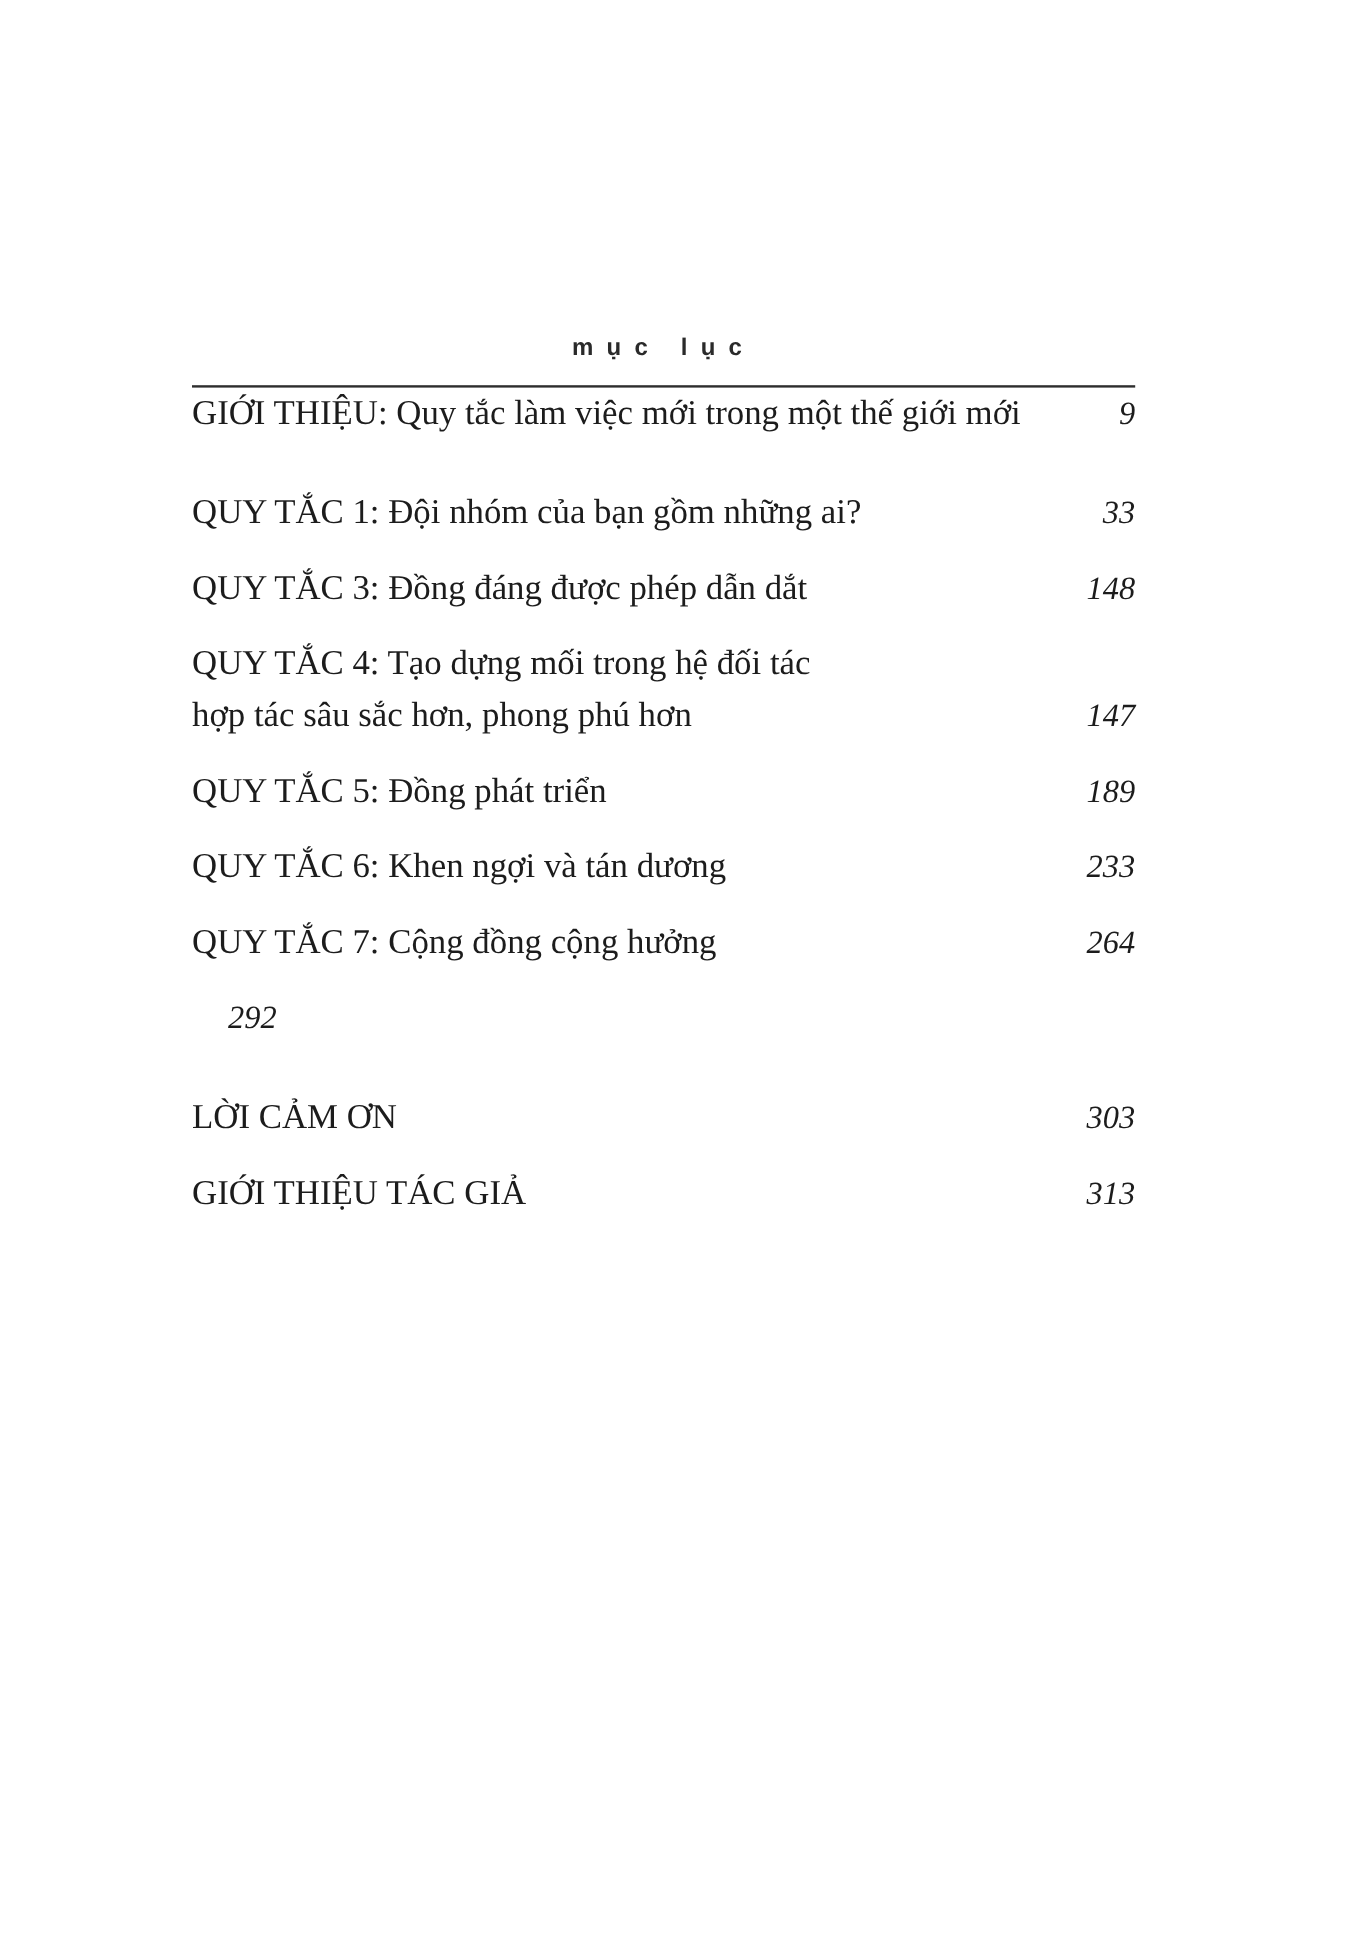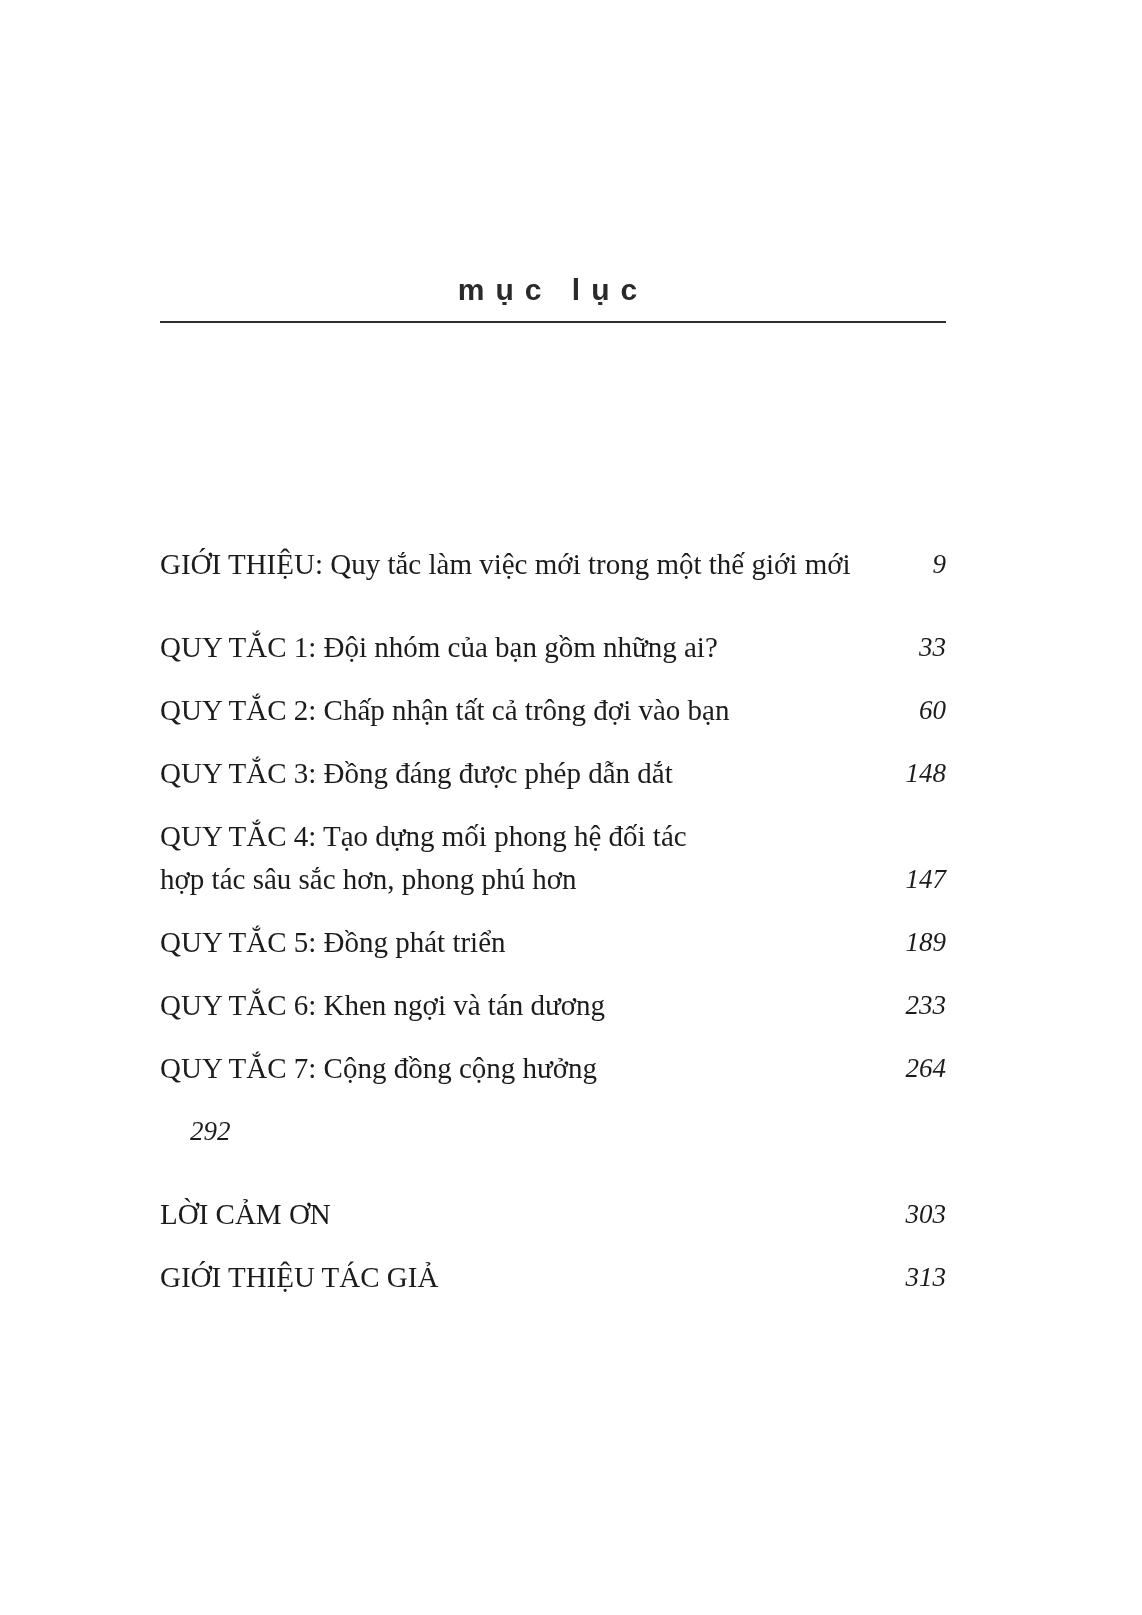--- a/index.html
+++ b/index.html
@@ -13,32 +13,31 @@
     overflow: hidden;
   }
   .page {
     padding: 0 196px 0 160px;
   }
   .title {
     margin-top: 272px;
     text-align: center;
     font-family: "Liberation Sans", sans-serif;
     font-weight: bold;
-    font-size: 30px;
+    font-size: 20px;
     line-height: 36px;
     letter-spacing: 11px;
     color: #2a2a2a;
   }
   .title-divider {
     margin-top: 13px;
     height: 2px;
     background: #2e2e2e;
   }
   .toc {
-    margin-top: 220px;
   }
   .toc-section-intro { margin-bottom: 40px; }
   .toc-section-back  { margin-top: 40px; }
   .toc-row {
     display: flex;
     justify-content: space-between;
     align-items: flex-end;
     margin-bottom: 20px;
   }
   .toc-label {
@@ -74,33 +73,27 @@
       </div>
     <div class="toc-section toc-section-rules">
         <div class="toc-row">
     <div class="toc-label">
             <span class="label-line">QUY TẮC 1: Đội nhóm của bạn gồm những ai?</span>
           </div>
     <div class="toc-page">33</div>
   </div>
         <div class="toc-row">
     <div class="toc-label">
-            <span class="label-line">QUY TẮC 2: Chấp nhận tất cả trông đợi vào bạn</span>
-          </div>
-    <div class="toc-page">60</div>
-  </div>
-        <div class="toc-row">
-    <div class="toc-label">
             <span class="label-line">QUY TẮC 3: Đồng đáng được phép dẫn dắt</span>
           </div>
     <div class="toc-page">148</div>
   </div>
         <div class="toc-row">
     <div class="toc-label">
-            <span class="label-line">QUY TẮC 4: Tạo dựng mối phong hệ đối tác</span>
+            <span class="label-line">QUY TẮC 4: Tạo dựng mối trong hệ đối tác</span>
             <span class="label-line">hợp tác sâu sắc hơn, phong phú hơn</span>
           </div>
     <div class="toc-page">147</div>
   </div>
         <div class="toc-row">
     <div class="toc-label">
             <span class="label-line">QUY TẮC 5: Đồng phát triển</span>
           </div>
     <div class="toc-page">189</div>
   </div>

